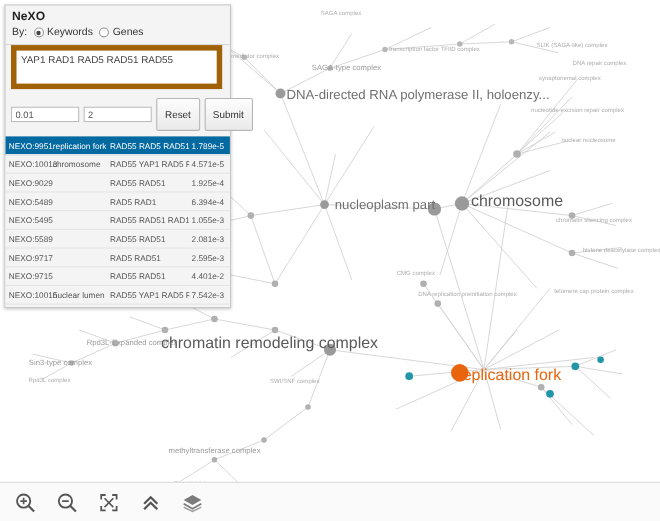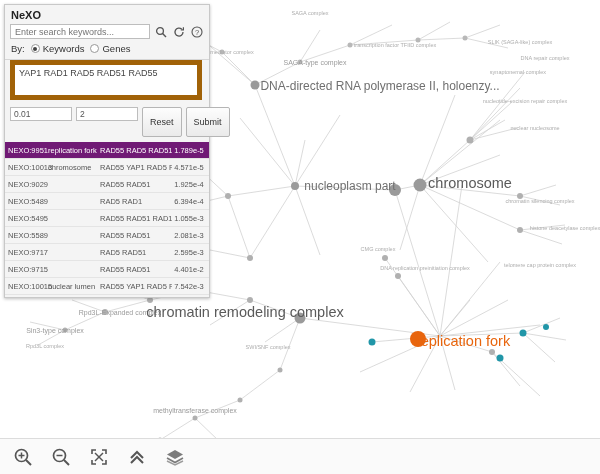--- a/index.html
+++ b/index.html
@@ -125,20 +125,21 @@
     background: #fff;
     font-size: 9px;
     color: #444;
     padding: 3px 4px;
     resize: none;
     box-sizing: border-box;
     font-family: "Liberation Sans", sans-serif;
   }
   .params-row {
     display: flex;
+    align-items: center;
     gap: 4px;
     padding: 0 5px 5px 5px;
   }
   .param-input {
     width: 62px;
     height: 14px;
     border: 1px solid #bdbdbd;
     background: #fff;
     font-size: 8.5px;
     color: #555;
@@ -166,21 +167,21 @@
     display: flex;
     align-items: center;
     font-size: 7.5px;
     color: #555;
     height: 17px;
     border-bottom: 1px solid #e4e4e4;
     padding: 0 3px;
     box-sizing: border-box;
   }
   .res-row.selected {
-    background: #701a75;
+    background: #0369a1;
     color: #fff;
   }
   .c-id    { width: 40px; flex: none; }
   .c-name  { width: 52px; flex: none; overflow: hidden; white-space: nowrap; }
   .c-genes { flex: 1; overflow: hidden; white-space: nowrap; }
   .c-p     { width: 34px; flex: none; text-align: center; }
   
   #toolbar {
     position: absolute;
     left: 0; bottom: 0;
@@ -370,41 +371,20 @@
         <div class="net-label lvl4" style="left: 45px; top: 346px;">Rpd3L complex</div>
         <div class="net-label lvl3" style="left: 195px; top: 410px;">methyltransferase complex</div>
         <div class="net-label lvl4" style="left: 185px; top: 441px;">COMPASS complex</div>
       </div>
   </div>
 
   <div id="panel">
 
     <div id="panel-title">NeXO</div>
 
-    <div class="search-row">
-      <input id="search-input" type="text" placeholder="Enter search keywords..." style="">
-      <span class="icon-btn">
-        <svg width="12" height="12" viewBox="0 0 12 12">
-            <circle cx="5" cy="5" r="3.4" fill="none" stroke="#555" stroke-width="1.3"></circle>
-            <line x1="7.6" y1="7.6" x2="11" y2="11" stroke="#555" stroke-width="1.4"></line>
-          </svg>
-      </span>
-      <span class="icon-btn">
-        <svg width="12" height="12" viewBox="0 0 12 12">
-            <path d="M10 6a4 4 0 1 1-1.3-2.9" fill="none" stroke="#555" stroke-width="1.3"></path>
-            <polyline points="10.4,1.2 10.4,3.8 7.8,3.8" fill="none" stroke="#555" stroke-width="1.2"></polyline>
-          </svg>
-      </span>
-      <span class="icon-btn">
-        <svg width="12" height="12" viewBox="0 0 12 12">
-            <circle cx="6" cy="6" r="5" fill="none" stroke="#555" stroke-width="1.1"></circle>
-            <text x="6" y="9" font-size="7.5" text-anchor="middle" fill="#555" font-family="Liberation Sans, sans-serif">?</text>
-          </svg>
-      </span>
-    </div>
 
     <div class="radio-row">
       <span>By:</span>
       <span class="radio-opt">
         <span class="radio-dot checked"></span>
         <span>Keywords</span>
       </span>
       <span class="radio-opt">
         <span class="radio-dot"></span>
         <span>Genes</span>

